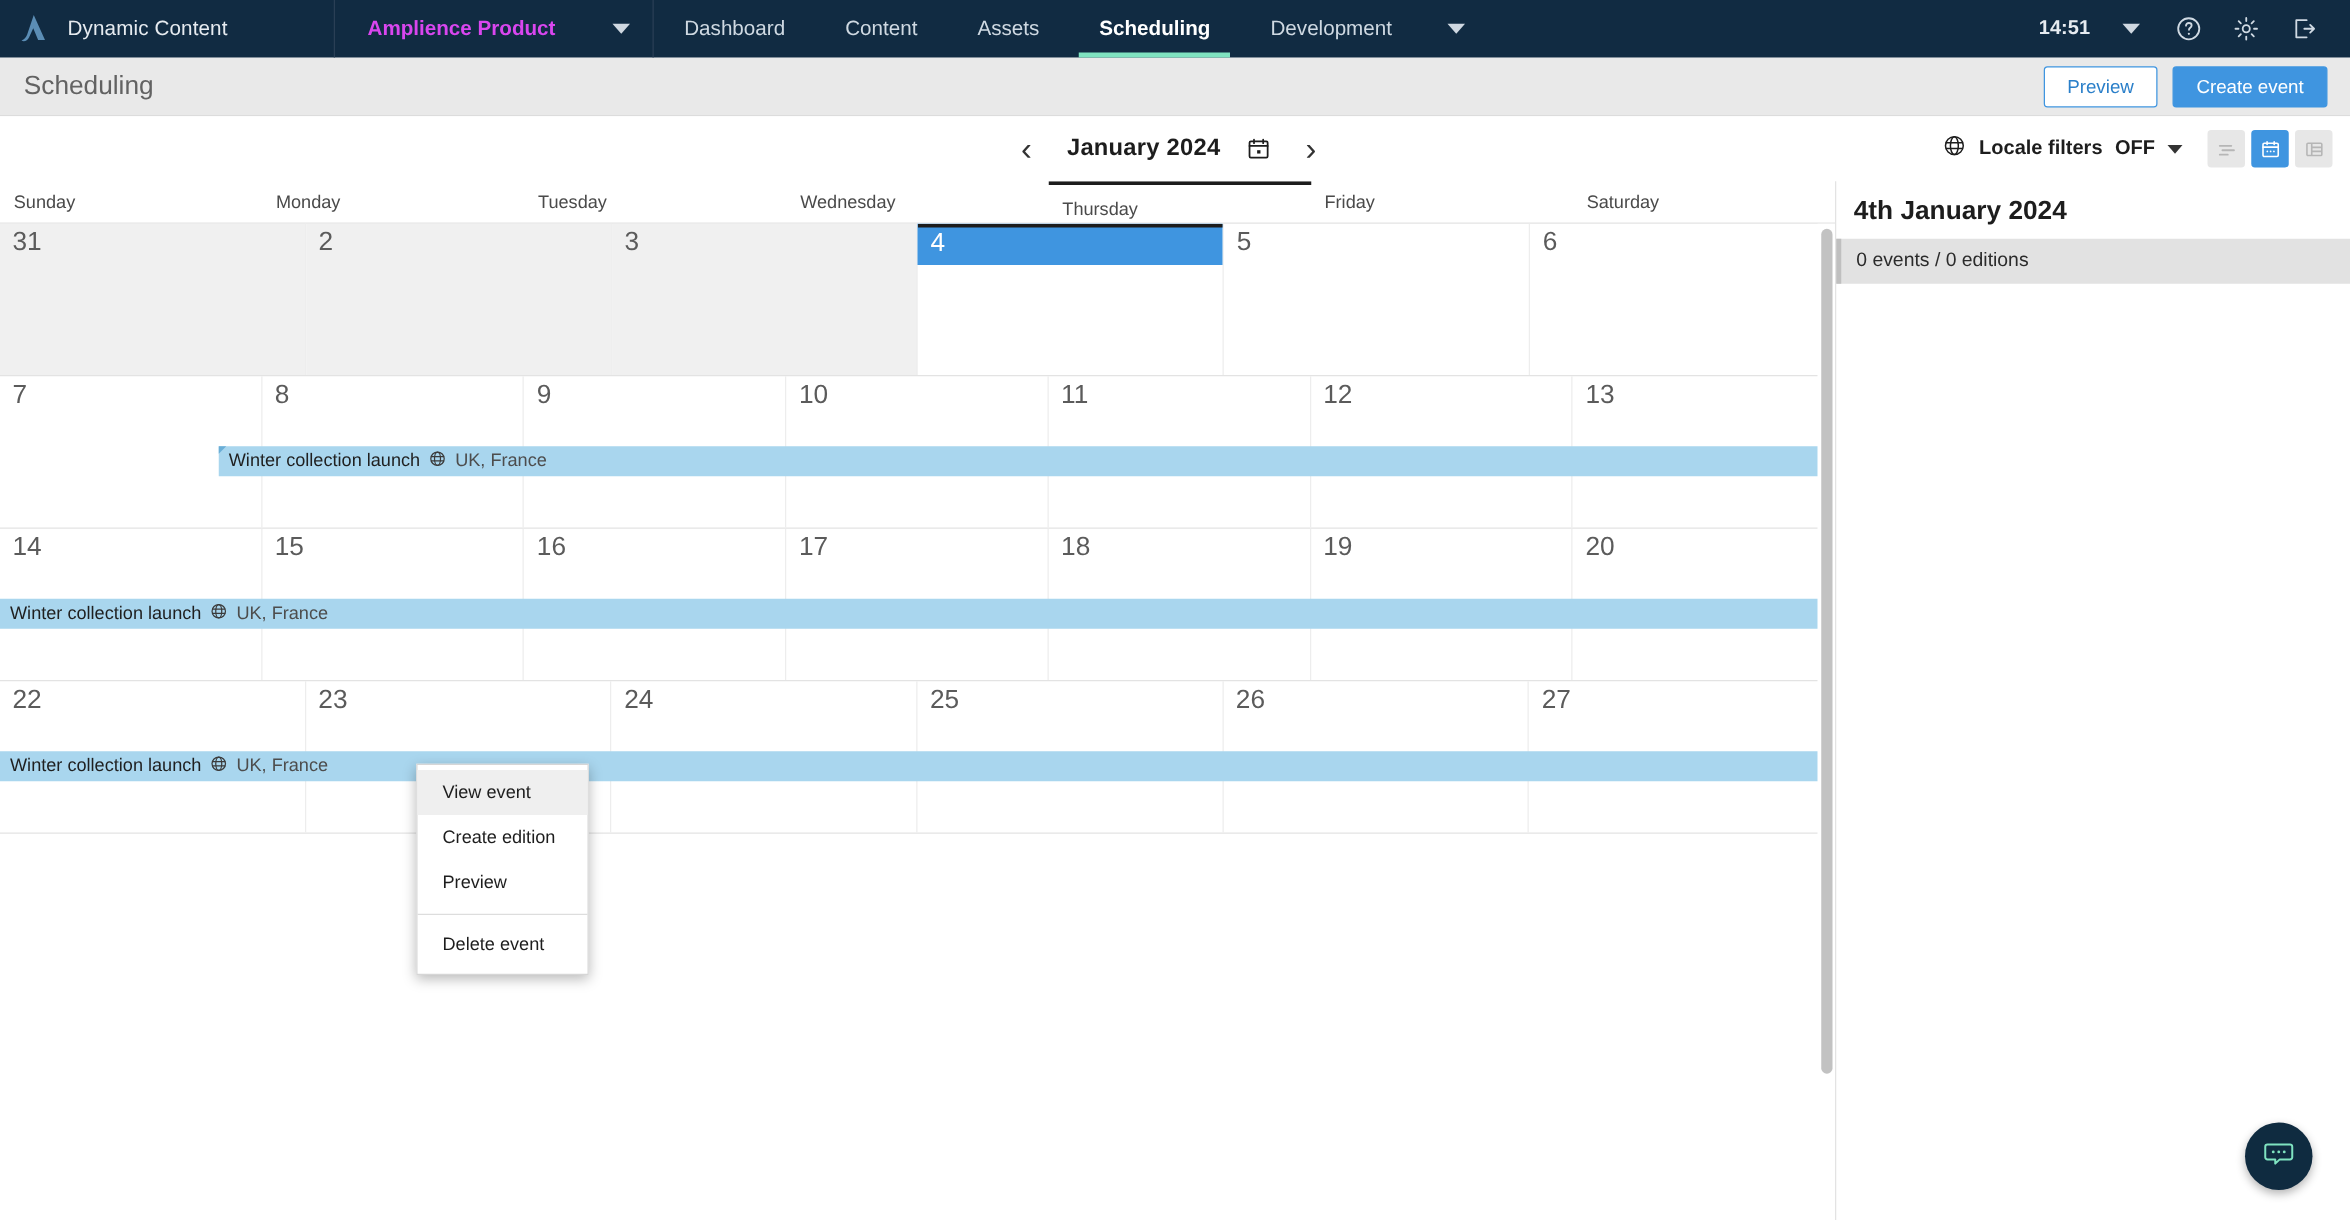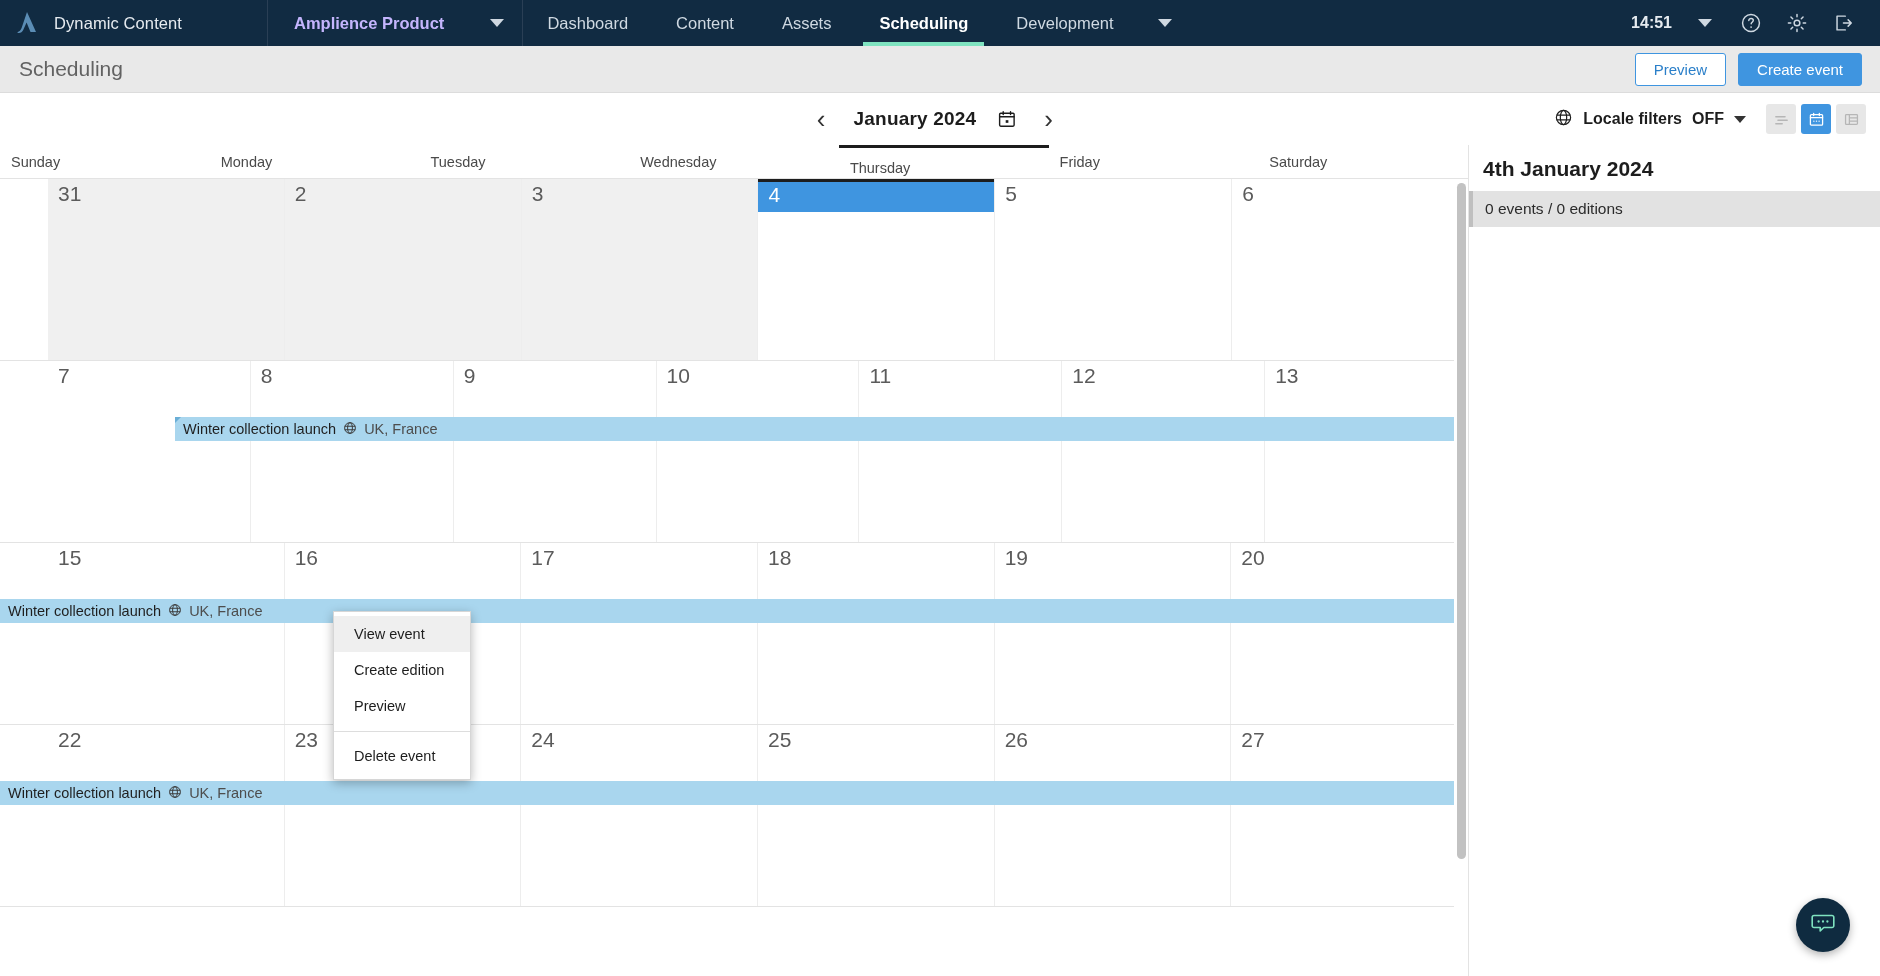--- a/index.html
+++ b/index.html
@@ -26,21 +26,21 @@
     gap: 14px;
     min-width: 268px;
   }
   .brand-logo { width: 26px; height: 26px; display:block; }
   .brand-name { font-size: 16.5px; color: #e6ebf0; letter-spacing: .1px;}
   .product {
     display:flex; align-items:center; gap: 46px;
     padding: 0 18px 0 26px;
     border-right: 1px solid #2a3f55;
   }
-  .product-name { font-size: 16.5px; color: #c4b5fd; font-weight: 700; }
+  .product-name { font-size: 16.5px; color: #d946ef; font-weight: 700; }
   .caret { width:0;height:0;border-left:7px solid transparent;border-right:7px solid transparent;border-top:8px solid #cfd8e1; }
   .navitems { display:flex; align-items:stretch; }
   .navitem {
     display:flex; align-items:center;
     padding: 0 24px;
     font-size: 16.5px;
     color: #cfd9e2;
     position: relative;
     cursor: pointer;
   }
@@ -105,24 +105,23 @@
   .calendar-wrap { width: 1468px; position: relative; overflow: hidden; background:#fff;}
   .weekday-row { display:flex; height: 34px; border-bottom: 1px solid #e3e3e3; }
   .weekday {
     flex: 1 1 0; font-size: 14.5px; color:#4a4a4a;
     padding-left: 11px; display:flex; align-items:center;
   }
   .weekday.today-col { border-top: 3px solid #1d1d1d; align-items:flex-end; padding-bottom:2px; }
 
   .weeks { position:relative; }
   .week {
-    height: 182px; position: relative;
+    height: 122px; position: relative;
     border-bottom: 1px solid #e3e3e3;
     display:flex;
-    padding-left:48px;
   }
   .daycell {
     flex: 1 1 0; position:relative;
     border-right: 1px solid #ededed;
   }
   .daycell:last-child { border-right: none; }
   .daycell.past { background: #f0f0f0; }
   .daynum {
     font-size: 21px; color:#5b5b5b; font-weight: 400;
     padding: 4px 0 0 10px; display:inline-block; line-height: 1.05;
@@ -351,20 +350,21 @@
               <circle cx="12" cy="12" r="9.2"></circle>
                 <ellipse cx="12" cy="12" rx="4.1" ry="9.2"></ellipse>
                 <path d="M3 9h18M3 15h18"></path>
             </svg>
           </span>
           <span class="ev-locales">UK, France</span>
         </div>
       </div>
 
       <div class="week">
+        <div class="daycell"><span class="daynum">14</span></div>
         <div class="daycell"><span class="daynum">15</span></div>
         <div class="daycell"><span class="daynum">16</span></div>
         <div class="daycell"><span class="daynum">17</span></div>
         <div class="daycell"><span class="daynum">18</span></div>
         <div class="daycell"><span class="daynum">19</span></div>
         <div class="daycell"><span class="daynum">20</span></div>
 
         <div class="event-bar" style="left:0; right:0; top:36px;">
           <span class="ev-title">Winter collection launch</span>
           <span>

